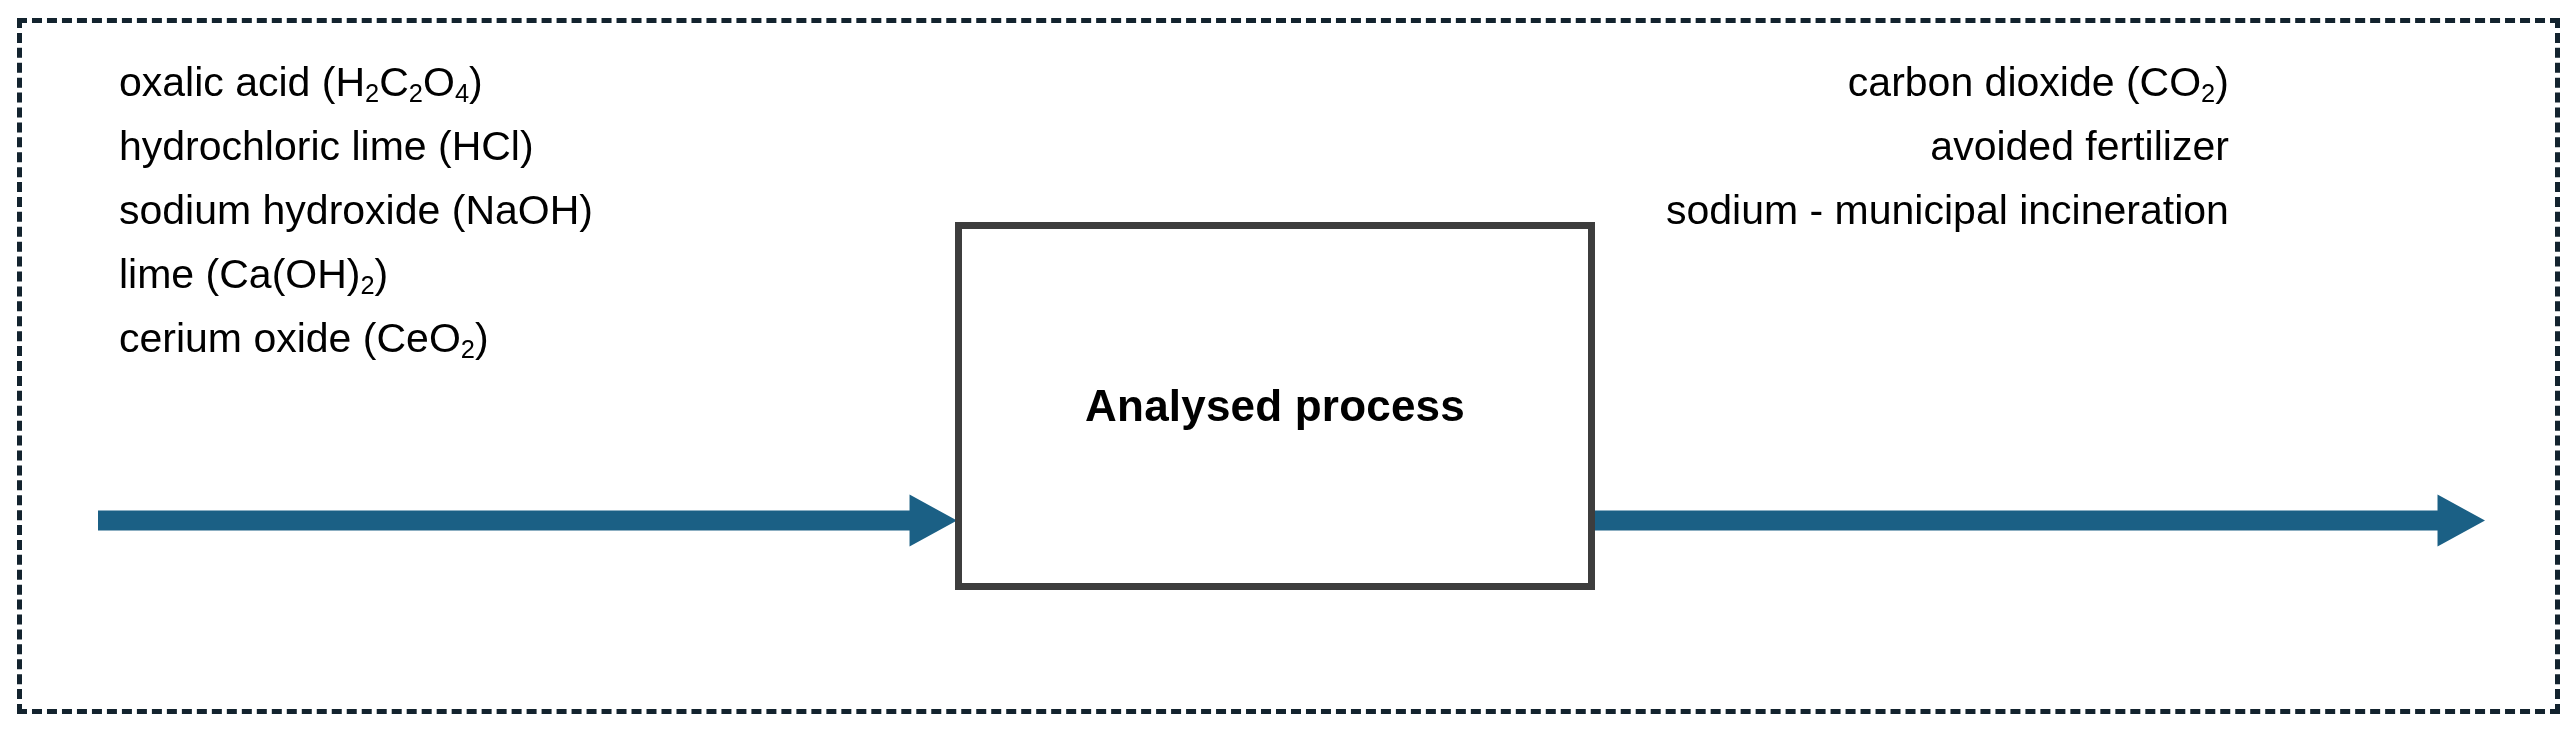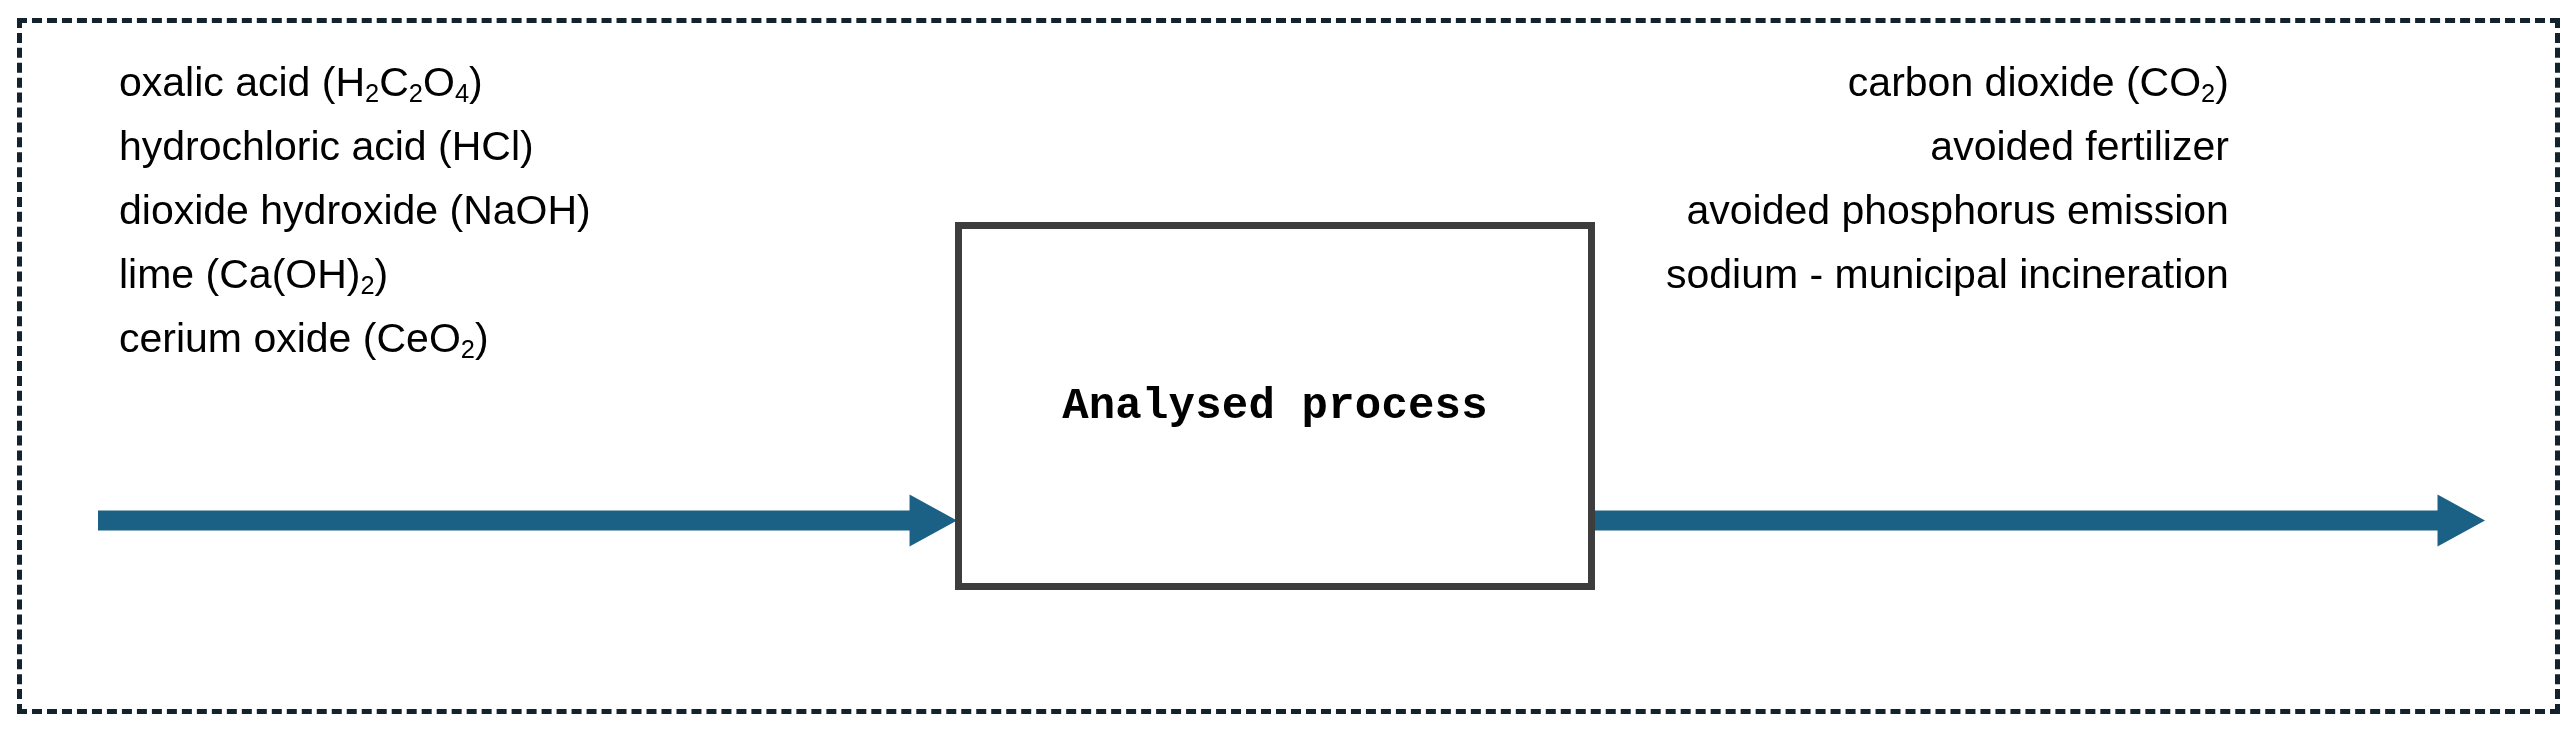--- a/index.html
+++ b/index.html
@@ -65,21 +65,20 @@
     top: 222px;
     width: 640px;
     height: 368px;
     box-sizing: border-box;
     background: #ffffff;
     border: 7.7px solid #3d3d3d;
     display: flex;
     align-items: center;
     justify-content: center;
     z-index: 3;
-    font-family: Liberation Mono, monospace;
   }
   .process-box-label {
     font-size: 44px;
     font-weight: bold;
     color: #000000;
     letter-spacing: 0.2px;
     white-space: nowrap;
   }
 
   
@@ -97,38 +96,37 @@
 <body>
 
 <div id="canvas">
 
   <div class="boundary"></div>
 
   <ul class="flow-list" id="inputs-list">
 
     <li><span>oxalic acid (H</span><sub>2</sub><span>C</span><sub>2</sub><span>O</span><sub>4</sub><span>)</span></li>
 
-    <li><span>hydrochloric acid (HCl)</span></li>
+    <li><span>hydrochloric lime (HCl)</span></li>
 
-    <li><span>dioxide hydroxide (NaOH)</span></li>
+    <li><span>sodium hydroxide (NaOH)</span></li>
 
 
 
     <li><span>lime (Ca(OH)</span><sub>2</sub><span>)</span></li>
 
     <li><span>cerium oxide (CeO</span><sub>2</sub><span>)</span></li>
   </ul>
 
   <ul class="flow-list" id="outputs-list">
 
     <li><span>carbon dioxide (CO</span><sub>2</sub><span>)</span></li>
 
     <li><span>avoided fertilizer</span></li>
 
-    <li><span>avoided phosphorus emission</span></li>
 
     <li><span>sodium - municipal incineration</span></li>
   </ul>
 
   <div class="arrow" id="arrow-inputs">
     <svg viewBox="0 0 1122 80" preserveAspectRatio="none" aria-hidden="true">
       <polygon fill="#1B6085" points="0,27 1060,27 1060,6 1122,40 1060,74 1060,53 0,53"></polygon>
     </svg>
   </div>
 

